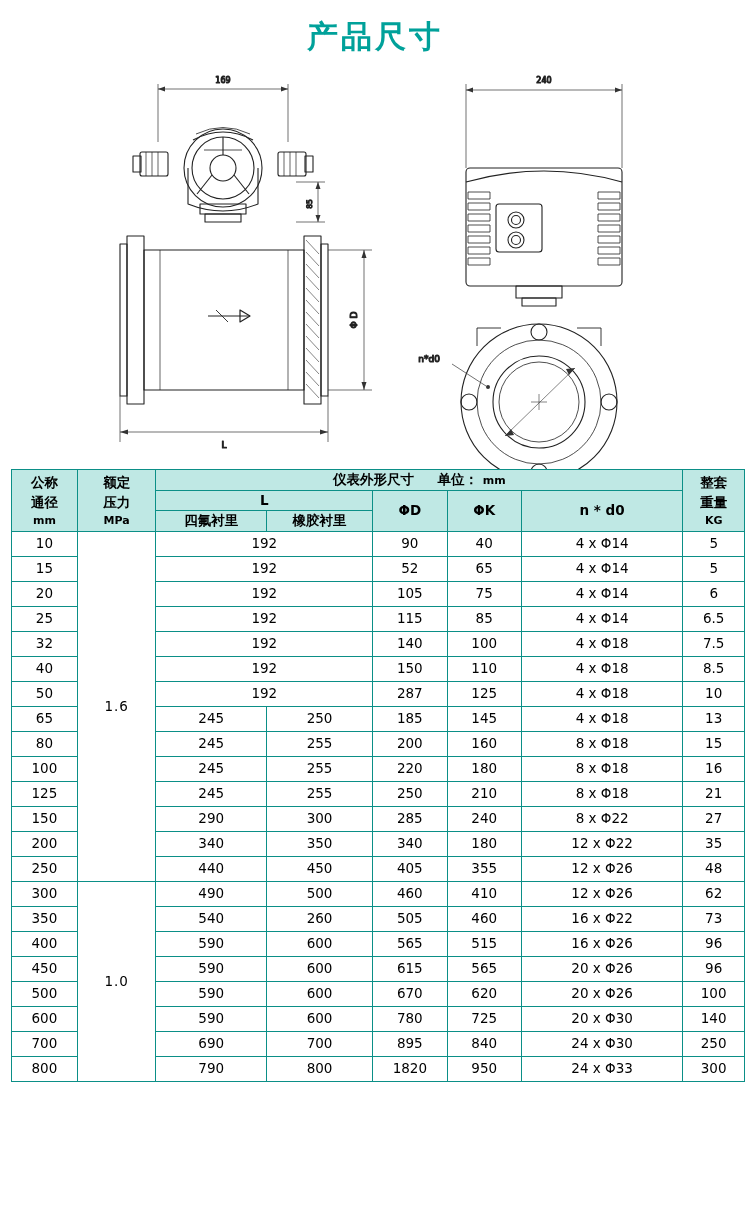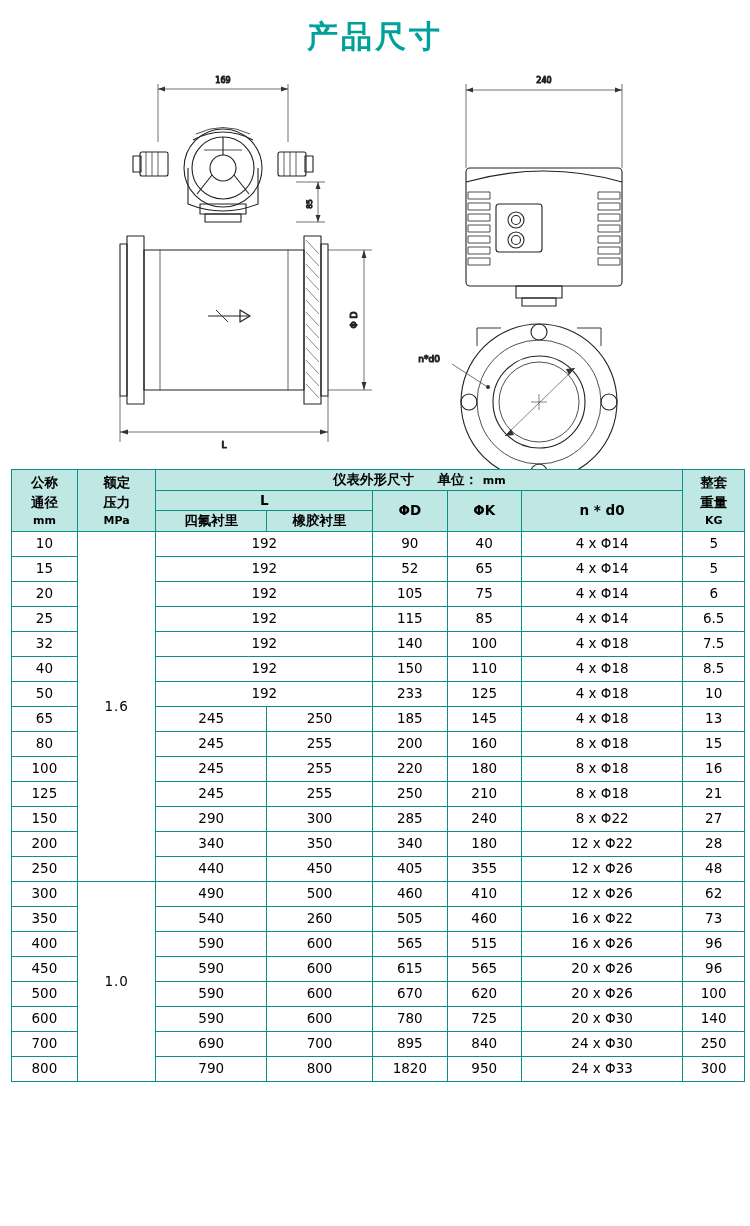--- a/index.html
+++ b/index.html
@@ -364,21 +364,21 @@
           <td>40</td>
           <td colspan="2">192</td>
           <td>150</td>
           <td>110</td>
           <td>4 x  Φ18</td>
           <td>8.5</td>
         </tr>
         <tr>
           <td>50</td>
           <td colspan="2">192</td>
-          <td>233</td>
+          <td>287</td>
           <td>125</td>
           <td>4 x  Φ18</td>
           <td>10</td>
         </tr>
         <tr>
           <td>65</td>
           <td>245</td>
           <td>250</td>
           <td>185</td>
           <td>145</td>
@@ -421,21 +421,21 @@
           <td>8 x  Φ22</td>
           <td>27</td>
         </tr>
         <tr>
           <td>200</td>
           <td>340</td>
           <td>350</td>
           <td>340</td>
           <td>180</td>
           <td>12 x  Φ22</td>
-          <td>28</td>
+          <td>35</td>
         </tr>
         <tr>
           <td>250</td>
           <td>440</td>
           <td>450</td>
           <td>405</td>
           <td>355</td>
           <td>12 x  Φ26</td>
           <td>48</td>
         </tr>

